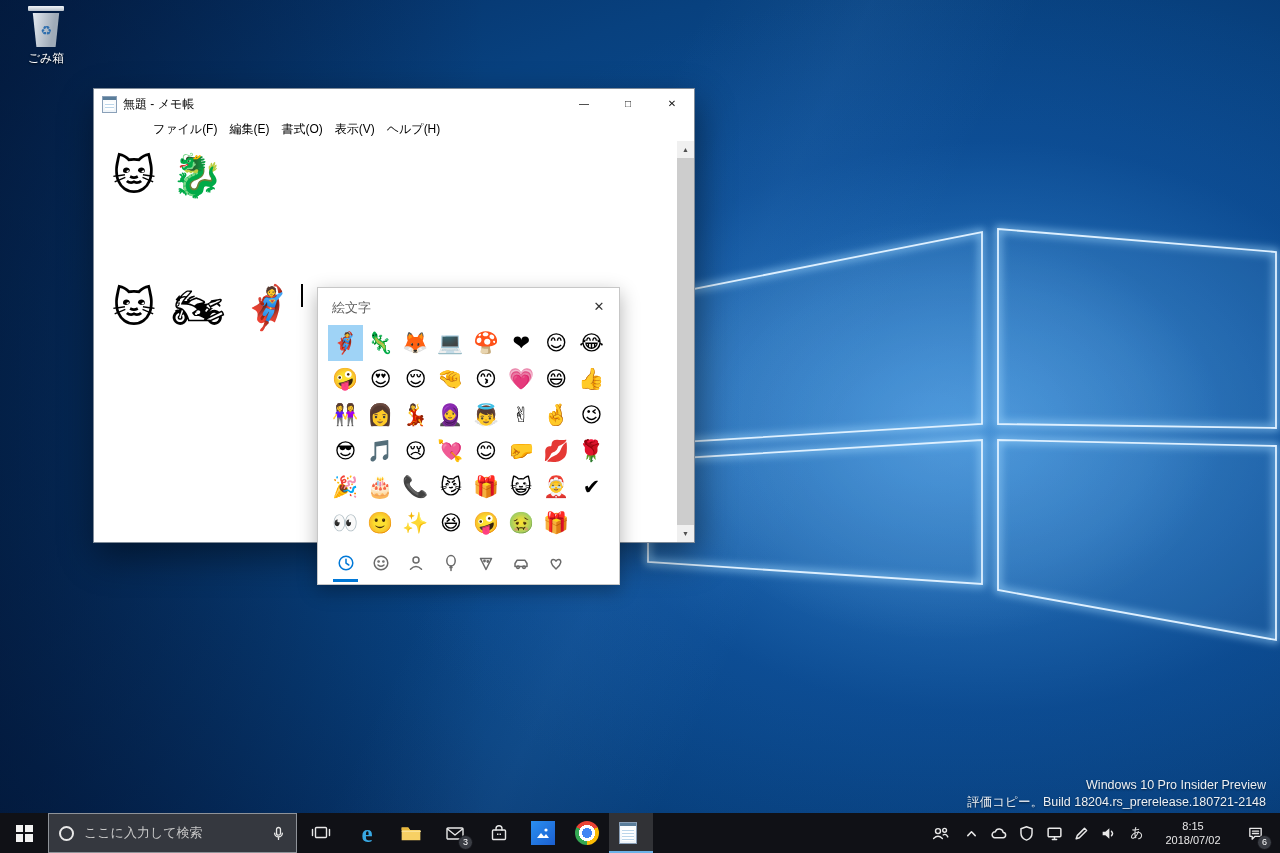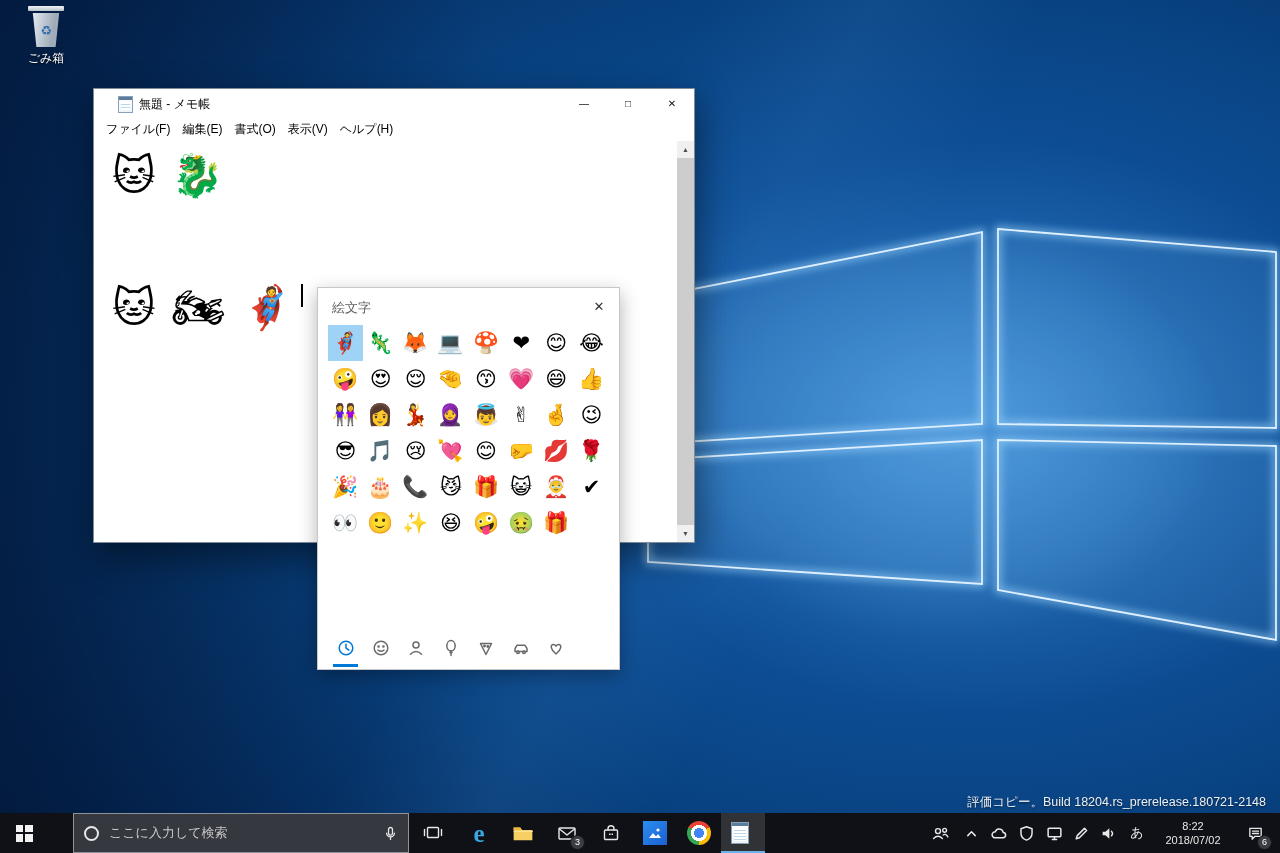--- a/index.html
+++ b/index.html
@@ -31,46 +31,46 @@
   .bin-label { margin-top:3px; font-size:12px; color:#fff; text-shadow:0 1px 2px rgba(0,0,0,.85); }
 
   
   .watermark { position:absolute; right:14px; bottom:42px; text-align:right;
     color:rgba(255,255,255,.93); font-size:12.5px; line-height:17px;
     text-shadow:0 1px 2px rgba(0,0,0,.55); }
 
   
   .notepad { position:absolute; left:93px; top:88px; width:602px; height:455px;
     background:#fff; border:1px solid #7f8b99; box-shadow:3px 14px 34px rgba(0,0,0,.45); z-index:10; }
-  .titlebar { height:30px; display:flex; align-items:center; padding-left:24px; font-size:12px; color:#000; }
+  .titlebar { height:30px; display:flex; align-items:center; padding-left:8px; font-size:12px; color:#000; }
   .np-doc { width:15px; height:17px; background:linear-gradient(#fff,#eef4f9); border:1px solid #8aa0b8;
     position:relative; margin-right:6px; }
   .np-doc::before { content:''; position:absolute; left:0; right:0; top:0; height:3px; background:#5a7d9a; }
   .np-doc::after { content:''; position:absolute; left:2px; right:2px; top:5px; bottom:2px;
     background:repeating-linear-gradient(#fff 0 2px,#bcd6ea 2px 3px); }
   .np-title { flex:1; }
   .caption { display:flex; height:30px; }
   .caption button { width:44px; height:30px; font-size:10px; line-height:30px; text-align:center; color:#111; }
-  .menubar { height:21px; display:flex; align-items:center; padding-left:6px; font-size:12px; color:#000; }
+  .menubar { height:21px; display:flex; align-items:center; padding-left:6px; font-size:12px; color:#000;margin-left:47px; }
   .menu-item { padding:0 6px; }
   .np-body { position:absolute; left:0; right:0; top:52px; bottom:0; background:#fff; }
   .np-text { position:absolute; left:0; right:17px; top:0; bottom:0; overflow:hidden; color:#000; }
   .np-line { position:absolute; display:flex; gap:16px; font-size:42px; line-height:50px;
     font-family:"DejaVu Sans",sans-serif; }
   .np-line.l1 { left:18px; top:10px; }
   .line2-wrap { position:absolute; left:18px; top:142px; display:flex; align-items:flex-start; }
   .caret { display:inline-block; width:2px; height:23px; background:#000; margin-left:8px; margin-top:1px; }
   .np-scroll { position:absolute; right:0; top:0; bottom:0; width:17px; background:#f0f0f0; }
   .np-scroll .arr { position:absolute; left:0; width:17px; height:17px; font-size:7px; color:#505050;
     text-align:center; line-height:17px; }
   .np-scroll .arr.up { top:0; } .np-scroll .arr.dn { bottom:0; }
   .np-thumb { position:absolute; left:0; width:17px; top:17px; bottom:17px; background:#cdcdcd; }
 
   
-  .emoji-panel { position:absolute; left:317px; top:287px; width:303px; height:383px;
+  .emoji-panel { position:absolute; left:317px; top:287px; width:303px; height:298px;
     background:#fff; border:1px solid #c7c7c7; box-shadow:0 6px 18px rgba(0,0,0,.30); z-index:20; }
   .ep-head { position:relative; padding:11px 14px 4px; font-size:13px; color:#5f5f5f; }
   .ep-close { position:absolute; right:10px; top:8px; font-size:13px; color:#333; width:20px; height:20px; }
   .emoji-grid { display:grid; grid-template-columns:repeat(8,1fr); padding:4px 10px 0; }
   .emoji-grid button { height:36px; font-size:21px; line-height:36px; text-align:center;
     font-family:"DejaVu Sans",sans-serif; }
   .emoji-grid button:first-of-type { background:#9fd3f6; }
   .ep-cats { position:absolute; left:10px; right:10px; bottom:8px; display:flex; }
   .ep-cats button { width:35px; height:26px; display:flex; align-items:center; justify-content:center;
     color:#6a6a6a; position:relative; }
@@ -78,22 +78,22 @@
   .ep-cats button:first-child::after { content:''; position:absolute; left:5px; right:5px; bottom:-6px;
     height:3px; background:#0078d7; }
   .ep-cats svg { width:18px; height:18px; }
 
   
   .taskbar { position:absolute; left:0; right:0; bottom:0; height:40px; background:#101116;
     display:flex; align-items:stretch; z-index:30; color:#e8e8e8; }
   .tb-btn { width:48px; display:flex; align-items:center; justify-content:center; }
   .win-logo { width:17px; height:17px; display:grid; grid-template-columns:1fr 1fr; grid-template-rows:1fr 1fr; gap:2px; }
   .win-logo span { background:#f2f2f2; }
-  .searchbox { width:336px; display:flex; align-items:center; background:#35383f;
-    border:1px solid #8f9399; padding:0 10px;margin-left:25px; }
+  .searchbox { width:249px; display:flex; align-items:center; background:#35383f;
+    border:1px solid #8f9399; padding:0 10px; }
   .cortana { width:15px; height:15px; border:2px solid #e9e9e9; border-radius:50%; margin-right:10px; flex:none; }
   .search-text { flex:1; font-size:13px; color:#c9c9c9; white-space:nowrap; overflow:hidden; }
   .app-btn { width:44px; display:flex; align-items:center; justify-content:center; position:relative; }
   .app-btn.active { background:rgba(255,255,255,.14); box-shadow:inset 0 -2px 0 #6cb2e8; }
   .edge-e { font-size:25px; font-weight:bold; color:#38a9e4; font-family:"Liberation Serif",serif; line-height:1; }
   .photos-tile { width:24px; height:24px; background:linear-gradient(135deg,#2a8ff0,#1b5fd0);
     display:flex; align-items:center; justify-content:center; }
   .chrome-ball { width:24px; height:24px; border-radius:50%;
     background: radial-gradient(circle at 50% 50%, #4285f4 0 5px, #fff 5px 8px, transparent 8px),
       conic-gradient(from -60deg, #ea4335 0deg 120deg, #fbbc05 120deg 240deg, #34a853 240deg 360deg); }
@@ -137,20 +137,21 @@
 
   <div class="recycle-bin">
     <div class="bin-lid"></div>
     <div class="bin-art">
       <span>♻</span>
     </div>
     <div class="bin-label">ごみ箱</div>
   </div>
 
   <div class="watermark">
+    <div>Windows 10 Pro Insider Preview</div>
     <div>評価コピー。Build 18204.rs_prerelease.180721-2148</div>
   </div>
 
   <div class="notepad">
     <div class="titlebar">
       <span class="np-doc"></span>
       <span class="np-title">無題 - メモ帳</span>
       <div class="caption">
         <button>—</button>
         <button>□</button>
@@ -401,21 +402,21 @@
           </svg>
       </button>
       <button class="tray-btn" style="width:28px">
         <svg viewBox="0 0 16 16">
           <path d="M2.5 6.3v3.4h2.6L8.8 13V3L5.1 6.3z" fill="#e8e8e8"></path>
           <path d="M10.8 5.8a3.2 3.2 0 0 1 0 4.4" fill="none" stroke="#e8e8e8" stroke-width="1.3" stroke-linecap="round"></path>
         </svg>
       </button>
       <button class="tray-btn ime">あ</button>
       <button class="tray-btn clock">
-        <span>8:22</span>
+        <span>8:15</span>
         <span>2018/07/02</span>
       </button>
       <button class="tray-btn" style="width:42px">
         <svg viewBox="0 0 18 18" class="icon-stroke">
           <path d="M3 3.5h12v8.5H8.5L5.5 15v-3H3z"></path>
             <path d="M5.8 6.5h6.4M5.8 9h6.4"></path>
         </svg>
         <span class="badge">6</span>
       </button>
     </div>

